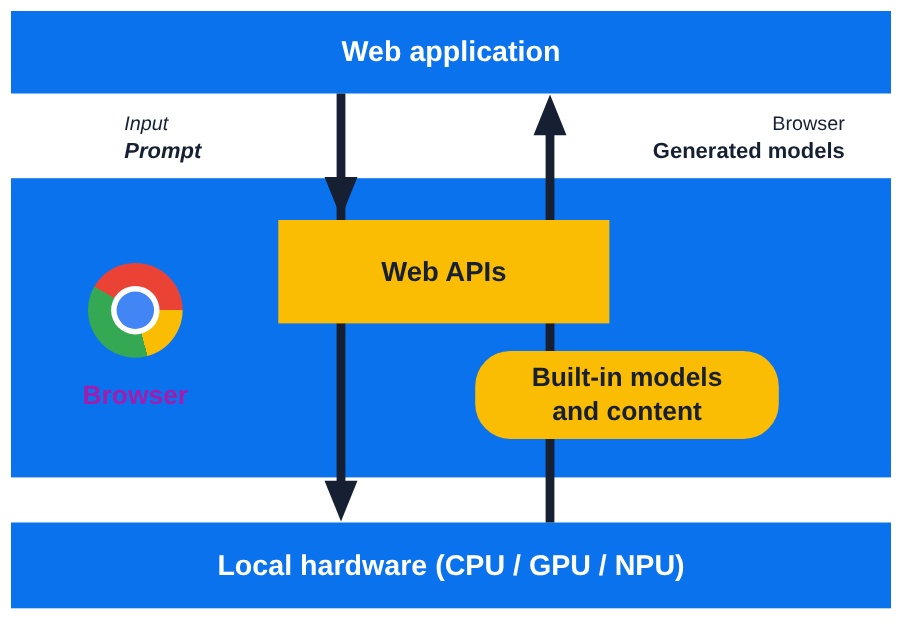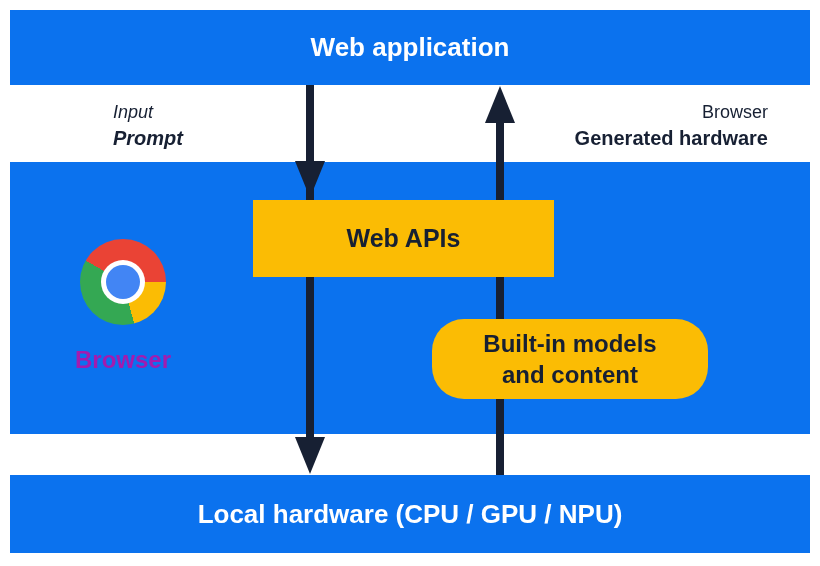--- a/index.html
+++ b/index.html
@@ -78,21 +78,21 @@
     font-weight: 700;
     display: flex;
     flex-direction: column;
     align-items: center;
     justify-content: center;
     text-align: center;
     z-index: 2;
   }
   .web-apis-box {
     left: 253px; top: 200px;
-    width: 301px; height: 77px;
+    width: 301px; height: 94px;
     font-size: 25px;
   }
   .builtin-box {
     left: 432px; top: 319px;
     width: 276px; height: 80px;
     font-size: 24px;
     line-height: 31px;
     border-radius: 32px;
   }
 
@@ -145,21 +145,21 @@
   <div class="bar top-bar">
     <div class="bar-label">Web application</div>
   </div>
 
   <div class="io-group input">
     <span class="io-label">Input</span>
     <span class="io-sublabel">Prompt</span>
   </div>
   <div class="io-group output">
     <span class="io-label">Browser</span>
-    <span class="io-sublabel">Generated hardware</span>
+    <span class="io-sublabel">Generated models</span>
   </div>
 
   <div class="bar middle-band"></div>
 
   <div class="arrow-line down-line"></div>
   <div class="arrow-head head-down down-head-mid"></div>
   <div class="arrow-head head-down down-head-bottom"></div>
 
   <div class="arrow-line up-line"></div>
   <div class="arrow-head head-up up-head-top"></div>

